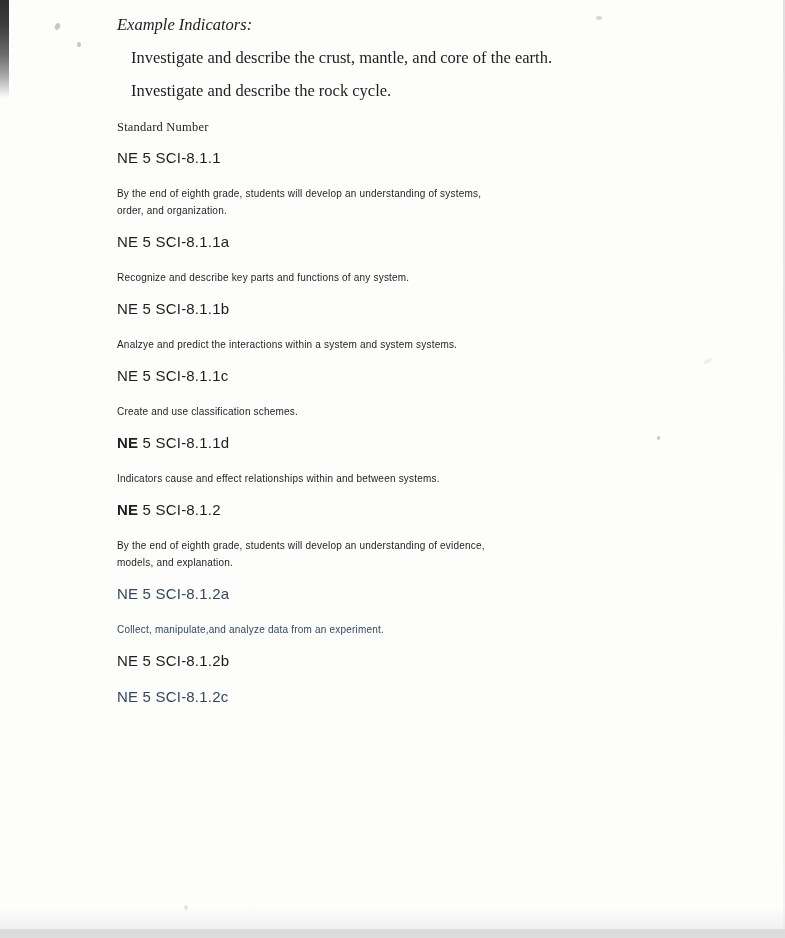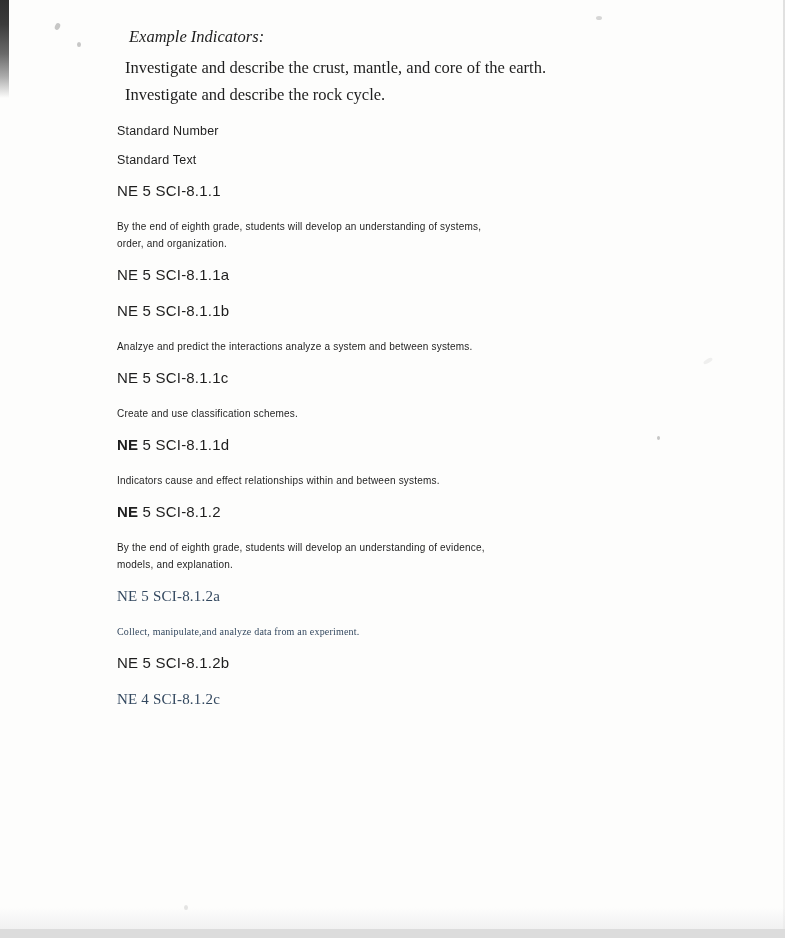--- a/index.html
+++ b/index.html
@@ -40,52 +40,52 @@
   .speck.s5 { left: 703px; top: 359px; width: 10px; height: 4px; opacity: .25; transform: rotate(-30deg); }
   .speck.s6 { left: 184px; top: 905px; width: 4px; height: 5px; opacity: .45; }
 
   .content { position: absolute; left: 117px; top: 15px; width: 580px; }
 
   
   .ei-label {
     font-family: "Liberation Serif", serif;
     font-style: italic;
     font-size: 16.5px; line-height: 19px;
-    margin: 12px;
+    margin: 0;
   }
   .ei-line {
     font-family: "Liberation Serif", serif;
     font-size: 16.5px; line-height: 19px;
-    margin: 8px;
+    margin: 14px;
   }
   .ei-block { margin: 0 0 20px 0; }
 
   
   .col-label {
     font-size: 12.5px; line-height: 14px;
     letter-spacing: .2px;
     margin: 0 0 15px 0;
   }
-  .col-labels { margin: 0 0 14px 0; }
+  .col-labels { margin: 0 0 14px 0; font-family: Liberation Serif, serif; }
 
   
   .std-code {
     font-size: 15px; line-height: 18px;
     letter-spacing: .2px;
     margin: 12px 0 18px 0;
   }
   .std-text {
     font-size: 10px; line-height: 17px;
     letter-spacing: .2px;
     margin: 0 0 14px 0;
     max-width: 562px;
     white-space: pre-line;
   }
   .pfx.bold { font-weight: bold; }
-  .blue { color: var(--blue-ink, #33485f); font-family: Liberation Serif, serif; }
+  .blue { color: var(--blue-ink, #33485f); }
 </style>
 </head>
 <body>
 
 <div class="page" style="--page-bg: #fdfdfc; --ink: #1e1e1e; --blue-ink: #33485f;">
 
   <div class="scan-edge-left"></div>
   <div class="scan-band-bottom"></div>
   <div class="scan-edge-bottom"></div>
   <div class="scan-edge-right"></div>
@@ -99,37 +99,37 @@
   <div class="content">
 
     <div class="ei-block">
       <p class="ei-label">Example Indicators:</p>
       <p class="ei-line">Investigate and describe the crust, mantle, and core of the earth.</p>
       <p class="ei-line">Investigate and describe the rock cycle.</p>
     </div>
 
     <div class="col-labels">
       <p class="col-label">Standard Number</p>
-      <p class="col-label">Standard Text</p>
     </div>
 
     <div id="standards-list">
   <div class="std">
     <div class="std-code"><span class="pfx">NE</span><span class="rest"> 5 SCI-8.1.1</span></div>
     <p class="std-text">By the end of eighth grade, students will develop an understanding of systems,
 order, and organization.</p>
   </div>
 
   <div class="std">
     <div class="std-code"><span class="pfx">NE</span><span class="rest"> 5 SCI-8.1.1a</span></div>
+    <p class="std-text">Recognize and describe key parts and functions of any system.</p>
   </div>
 
   <div class="std">
     <div class="std-code"><span class="pfx">NE</span><span class="rest"> 5 SCI-8.1.1b</span></div>
-    <p class="std-text">Analzye and predict the interactions analyze a system and between systems.</p>
+    <p class="std-text">Analzye and predict the interactions within a system and system systems.</p>
   </div>
 
   <div class="std">
     <div class="std-code"><span class="pfx">NE</span><span class="rest"> 5 SCI-8.1.1c</span></div>
     <p class="std-text">Create and use classification schemes.</p>
   </div>
 
   <div class="std">
     <div class="std-code"><span class="pfx bold">NE</span><span class="rest"> 5 SCI-8.1.1d</span></div>
     <p class="std-text">Indicators cause and effect relationships within and between systems.</p>
@@ -144,18 +144,18 @@
   <div class="std">
     <div class="std-code blue"><span class="pfx">NE</span><span class="rest"> 5 SCI-8.1.2a</span></div>
     <p class="std-text blue">Collect, manipulate,and analyze data from an experiment.</p>
   </div>
 
   <div class="std">
     <div class="std-code"><span class="pfx">NE</span><span class="rest"> 5 SCI-8.1.2b</span></div>
   </div>
 
   <div class="std">
-    <div class="std-code blue"><span class="pfx">NE</span><span class="rest"> 4 SCI-8.1.2c</span></div>
+    <div class="std-code blue"><span class="pfx">NE</span><span class="rest"> 5 SCI-8.1.2c</span></div>
 
   </div>
 </div>
   </div>
 </div>
 
 </body></html>

